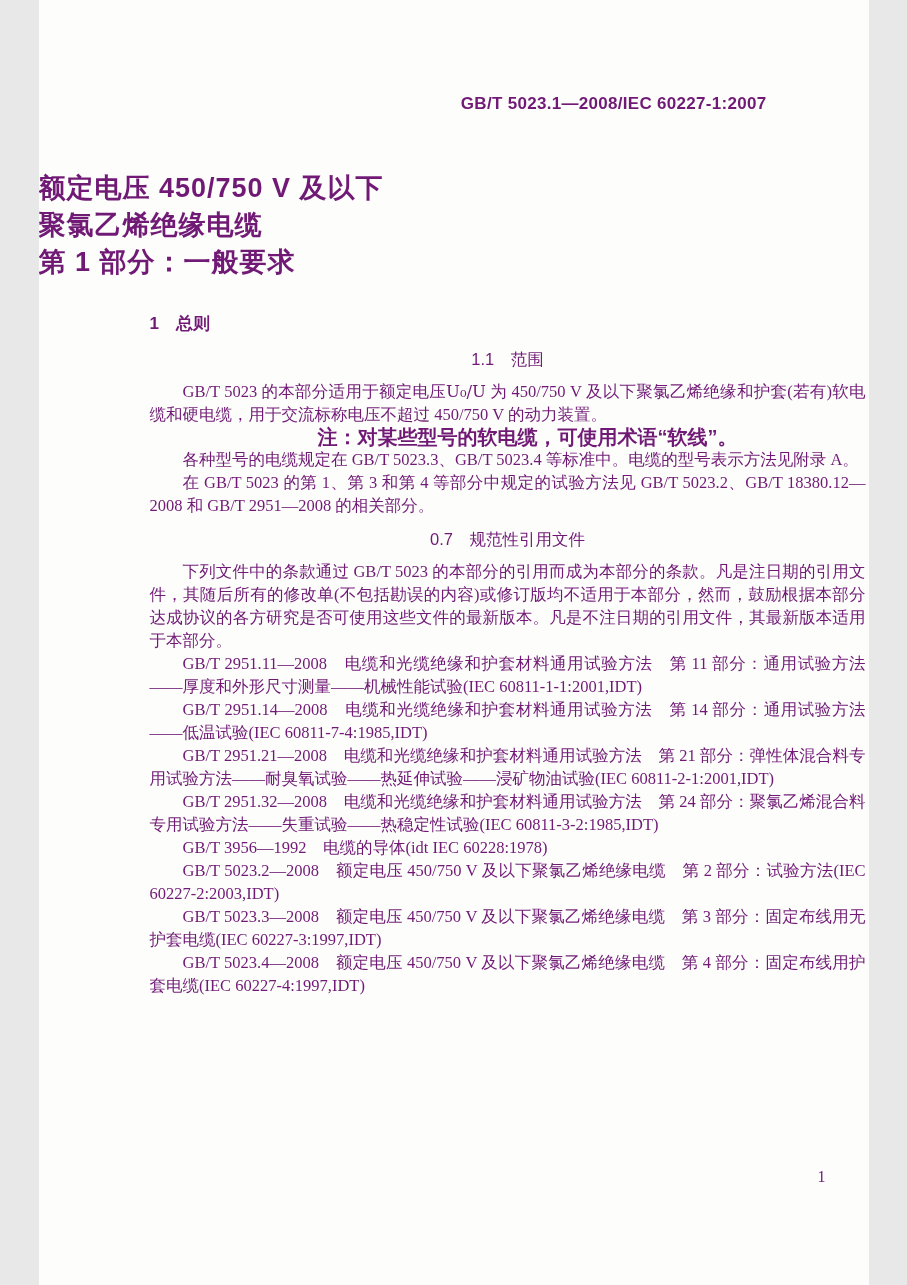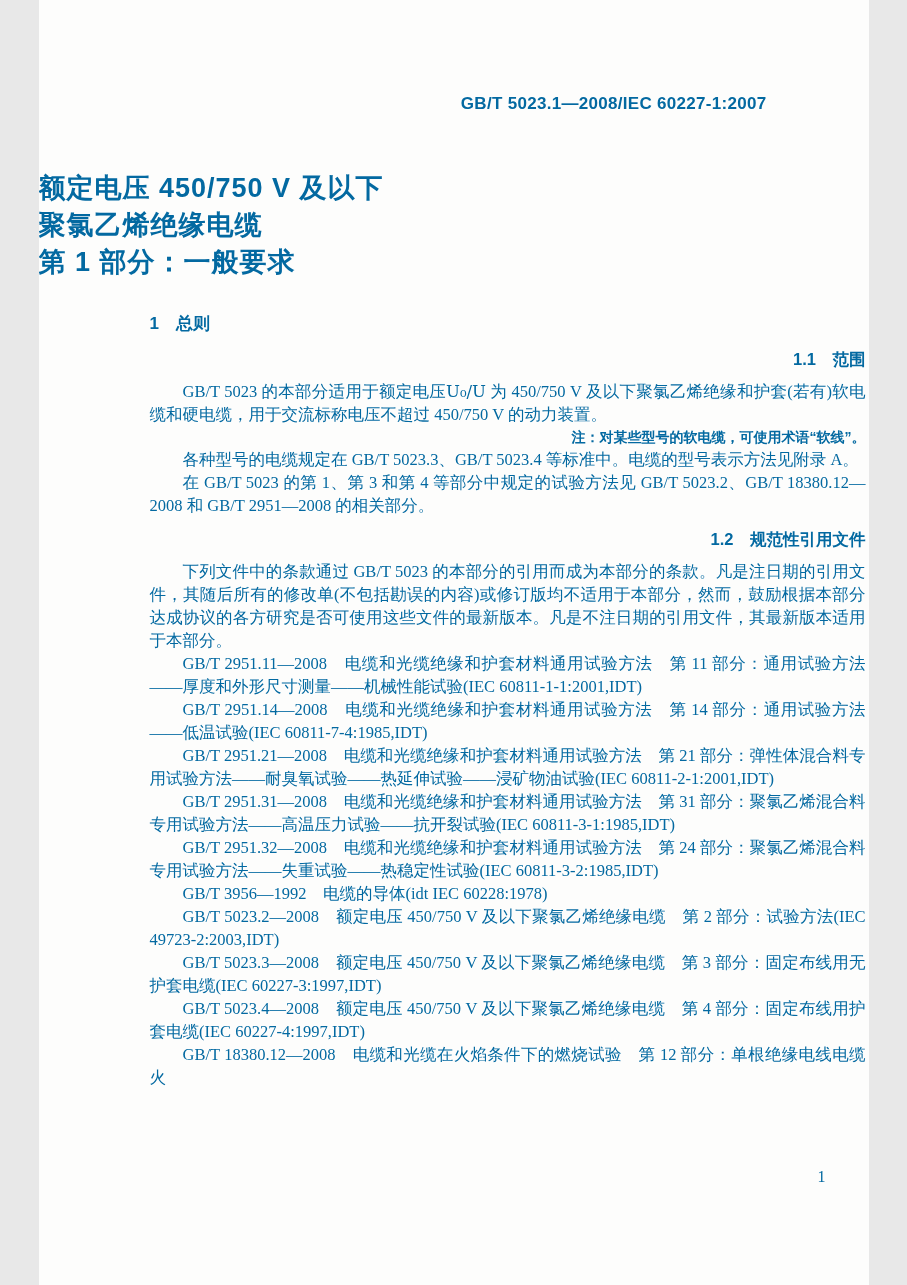--- a/index.html
+++ b/index.html
@@ -5,21 +5,21 @@
   html, body {
     margin: 0;
     padding: 0;
     background: #e8e8e8;
   }
   .page {
     position: relative;
     width: 830px;
     height: 1285px;
     background: #fdfdfc;
-    color: #0369a1;
+    color: #701a75;
     overflow: hidden;
     margin: 0 auto;
   }
   .doc-header {
     position: absolute;
     top: 94px;
     right: 102px;
     font-family: "Liberation Sans", "DejaVu Sans", sans-serif;
     font-weight: 700;
     font-size: 17px;
@@ -52,39 +52,39 @@
   .h-sec {
     font-family: "Liberation Sans", "DejaVu Sans", sans-serif;
     font-weight: 700;
     font-size: 17px;
     line-height: 23px;
     margin: 0 0 13px 0;
     text-align: left;
   }
   .h-sub {
     font-family: "Liberation Sans", "DejaVu Sans", sans-serif;
-    font-weight: 700;
+    font-weight: 400;
     font-size: 16.5px;
     line-height: 23px;
     margin: 0 0 9px 0;
-    text-align: right;
+    text-align: center;
   }
   .h-sub.spaced { margin-top: 11px; }
   .para {
     margin: 0;
     text-indent: 2em;
   }
   .note {
     margin: 0;
     text-indent: 2em;
     font-family: "Liberation Sans", "DejaVu Sans", sans-serif;
     font-weight: 700;
-    font-size: 14px;
+    font-size: 20px;
     line-height: 22px;
-    text-align: right;
+    text-align: center;
   }
   .formula {
     font-family: "DejaVu Serif", "Liberation Serif", serif;
   }
   .refs { margin: 0; }
   .ref {
     margin: 0;
     text-indent: 2em;
   }
   .page-number {
@@ -115,34 +115,32 @@
     <h3 class="h-sub">1.1　范围</h3>
 
     <p class="para"><span>GB/T 5023 的本部分适用于额定电压</span><span class="formula">U₀/U</span><span> 为 450/750 V 及以下聚氯乙烯绝缘和护套(若有)软电缆和硬电缆，用于交流标称电压不超过 450/750 V 的动力装置。</span></p>
 
     <p class="note">注：对某些型号的软电缆，可使用术语“软线”。</p>
 
     <p class="para">各种型号的电缆规定在 GB/T 5023.3、GB/T 5023.4 等标准中。电缆的型号表示方法见附录 A。</p>
 
     <p class="para">在 GB/T 5023 的第 1、第 3 和第 4 等部分中规定的试验方法见 GB/T 5023.2、GB/T 18380.12—2008 和 GB/T 2951—2008 的相关部分。</p>
 
-    <h3 class="h-sub spaced">1.2　规范性引用文件</h3>
+    <h3 class="h-sub spaced">0.7　规范性引用文件</h3>
 
     <p class="para">下列文件中的条款通过 GB/T 5023 的本部分的引用而成为本部分的条款。凡是注日期的引用文件，其随后所有的修改单(不包括勘误的内容)或修订版均不适用于本部分，然而，鼓励根据本部分达成协议的各方研究是否可使用这些文件的最新版本。凡是不注日期的引用文件，其最新版本适用于本部分。</p>
 
     <div class="refs">
       <p class="ref">GB/T 2951.11—2008　电缆和光缆绝缘和护套材料通用试验方法　第 11 部分：通用试验方法——厚度和外形尺寸测量——机械性能试验(IEC 60811-1-1:2001,IDT)</p>
       <p class="ref">GB/T 2951.14—2008　电缆和光缆绝缘和护套材料通用试验方法　第 14 部分：通用试验方法——低温试验(IEC 60811-7-4:1985,IDT)</p>
       <p class="ref">GB/T 2951.21—2008　电缆和光缆绝缘和护套材料通用试验方法　第 21 部分：弹性体混合料专用试验方法——耐臭氧试验——热延伸试验——浸矿物油试验(IEC 60811-2-1:2001,IDT)</p>
-      <p class="ref">GB/T 2951.31—2008　电缆和光缆绝缘和护套材料通用试验方法　第 31 部分：聚氯乙烯混合料专用试验方法——高温压力试验——抗开裂试验(IEC 60811-3-1:1985,IDT)</p>
       <p class="ref">GB/T 2951.32—2008　电缆和光缆绝缘和护套材料通用试验方法　第 24 部分：聚氯乙烯混合料专用试验方法——失重试验——热稳定性试验(IEC 60811-3-2:1985,IDT)</p>
       <p class="ref">GB/T 3956—1992　电缆的导体(idt IEC 60228:1978)</p>
-      <p class="ref">GB/T 5023.2—2008　额定电压 450/750 V 及以下聚氯乙烯绝缘电缆　第 2 部分：试验方法(IEC 49723-2:2003,IDT)</p>
+      <p class="ref">GB/T 5023.2—2008　额定电压 450/750 V 及以下聚氯乙烯绝缘电缆　第 2 部分：试验方法(IEC 60227-2:2003,IDT)</p>
       <p class="ref">GB/T 5023.3—2008　额定电压 450/750 V 及以下聚氯乙烯绝缘电缆　第 3 部分：固定布线用无护套电缆(IEC 60227-3:1997,IDT)</p>
       <p class="ref">GB/T 5023.4—2008　额定电压 450/750 V 及以下聚氯乙烯绝缘电缆　第 4 部分：固定布线用护套电缆(IEC 60227-4:1997,IDT)</p>
-      <p class="ref">GB/T 18380.12—2008　电缆和光缆在火焰条件下的燃烧试验　第 12 部分：单根绝缘电线电缆火</p>
     </div>
 
   </div>
 
   <div class="page-number">1</div>
 
 </div>
 
 </body></html>

